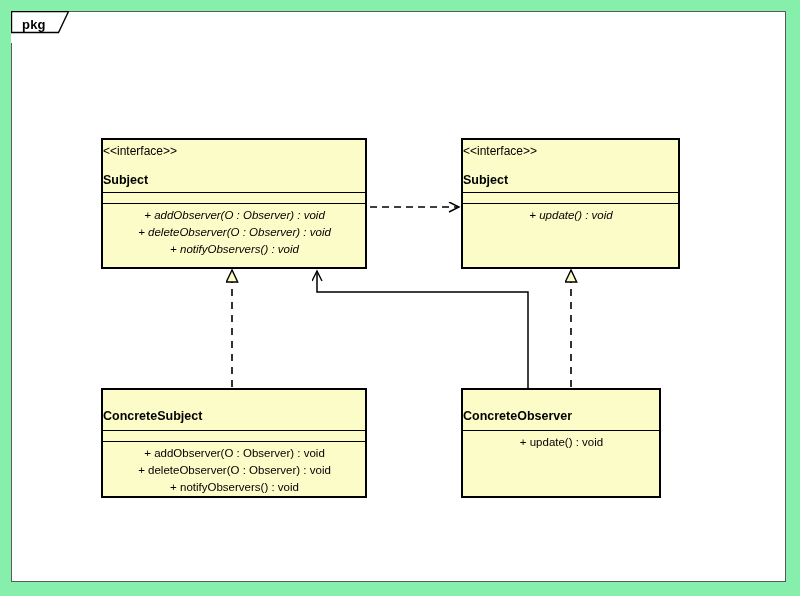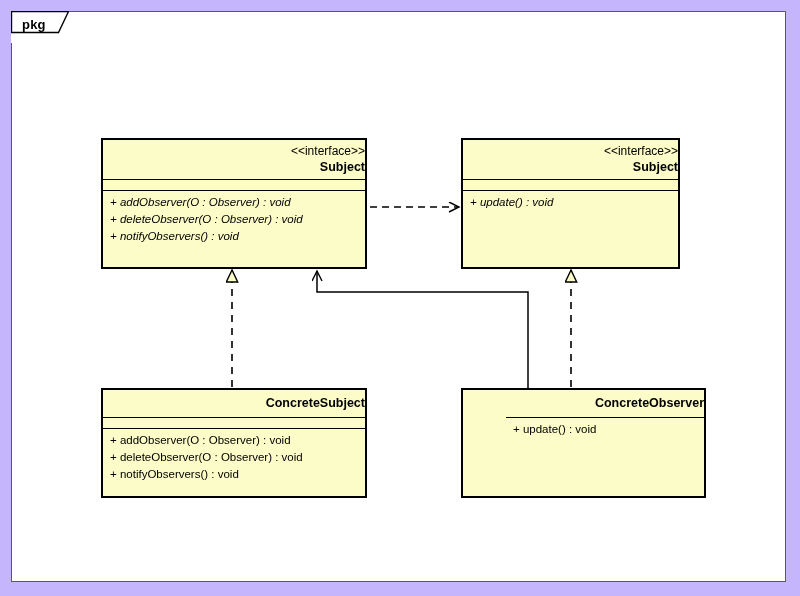--- a/index.html
+++ b/index.html
@@ -13,21 +13,21 @@
     font-family: "Liberation Sans", sans-serif;
     position: relative;
     overflow: hidden;
   }
 
   #canvas {
     position: absolute;
     left: 0; top: 0;
     width: 800px;
     height: 596px;
-    background: #c4b5fd;
+    background: #86efac;
   }
 
   
   .pkg-frame {
     position: absolute;
     left: 11px;
     top: 11px;
     width: 775px;
     height: 571px;
     border: 1px solid #5a5a5a;
@@ -60,41 +60,43 @@
   
   .uml-class {
     position: absolute;
     background: #fcfcc8;
     border: 2px solid #000000;
     box-sizing: border-box;
     z-index: 5;
   }
   .uml-header {
     padding: 4px 0 4px 0;
-    text-align: right;
+    text-align: left;
     border-bottom: 1px solid #000000;
   }
   .stereotype {
     display: block;
     font-size: 12px;
     color: #000000;
     line-height: 15px;
   }
   .class-name {
     display: block;
     font-size: 12.5px;
     font-weight: bold;
     color: #000000;
     line-height: 16px;
+    margin-top: 13px;
   }
   .uml-compartment {
     border-bottom: 1px solid #000000;
     padding: 3px 6px 3px 7px;
     min-height: 7px;
     box-sizing: border-box;
+    text-align: center;
   }
   .uml-compartment.last {
     border-bottom: none;
   }
   .uml-compartment.empty {
     height: 11px;
     min-height: 11px;
     padding: 0;
   }
   .member {
@@ -179,21 +181,21 @@
       <span class="class-name">ConcreteSubject</span>
     </div>
     <div class="uml-compartment empty"></div>
     <div class="uml-compartment last">
       <div class="member">+ addObserver(O : Observer) : void</div>
       <div class="member">+ deleteObserver(O : Observer) : void</div>
       <div class="member">+ notifyObservers() : void</div>
     </div>
   </div>
 
-  <div class="uml-class" style="left:461px; top:388px; width:245px; height:110px;padding-left:43px;">
+  <div class="uml-class" style="left:461px; top:388px; width:200px; height:110px;">
     <div class="uml-header" style="padding:5px 0 6px 0;">
       <span class="class-name">ConcreteObserver</span>
     </div>
     <div class="uml-compartment last">
       <div class="member">+ update() : void</div>
     </div>
   </div>
 
 </div>
 

